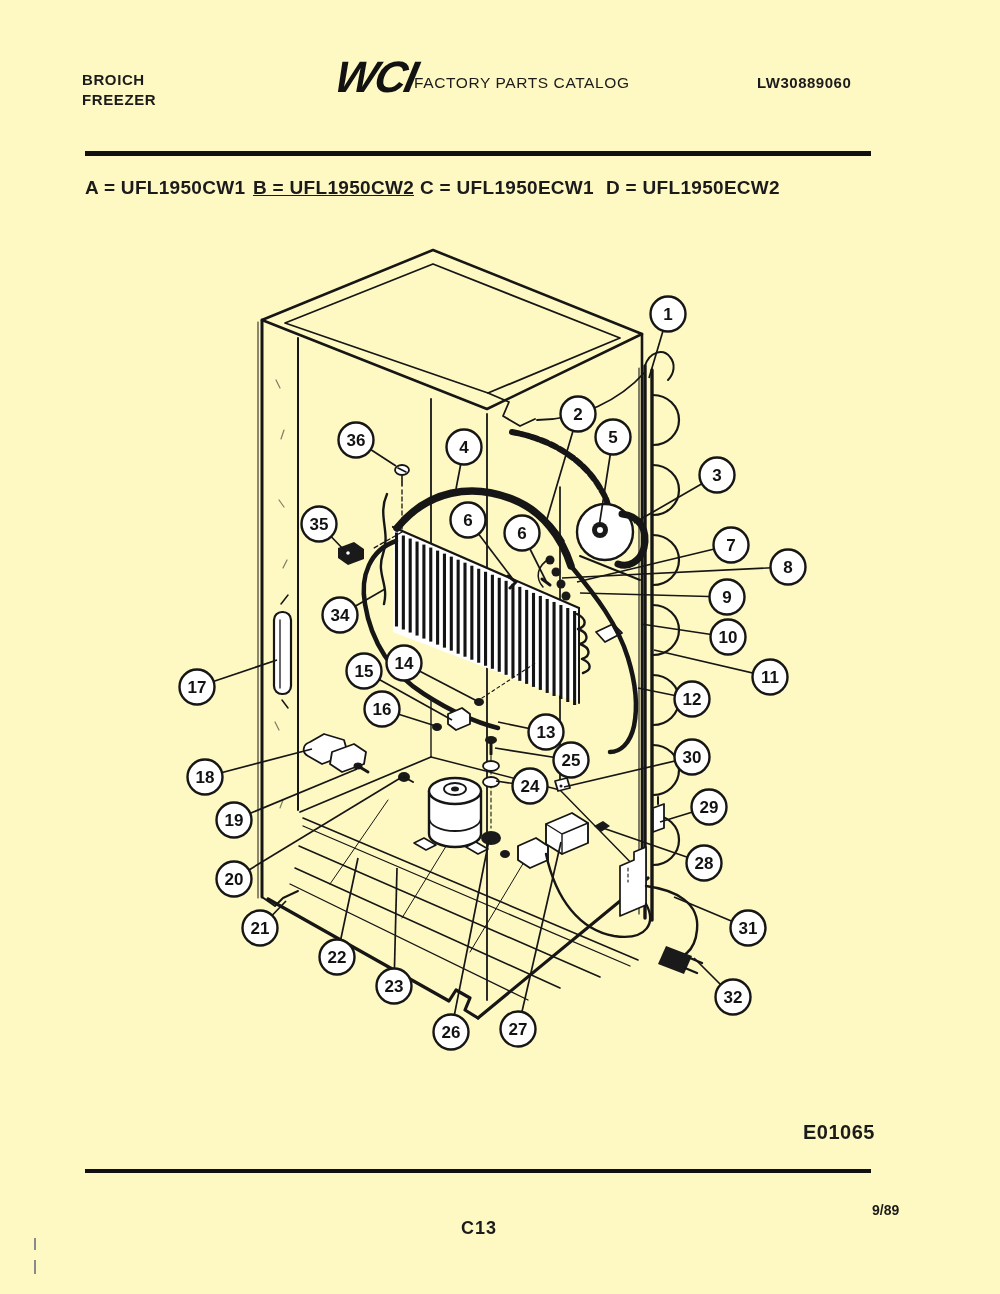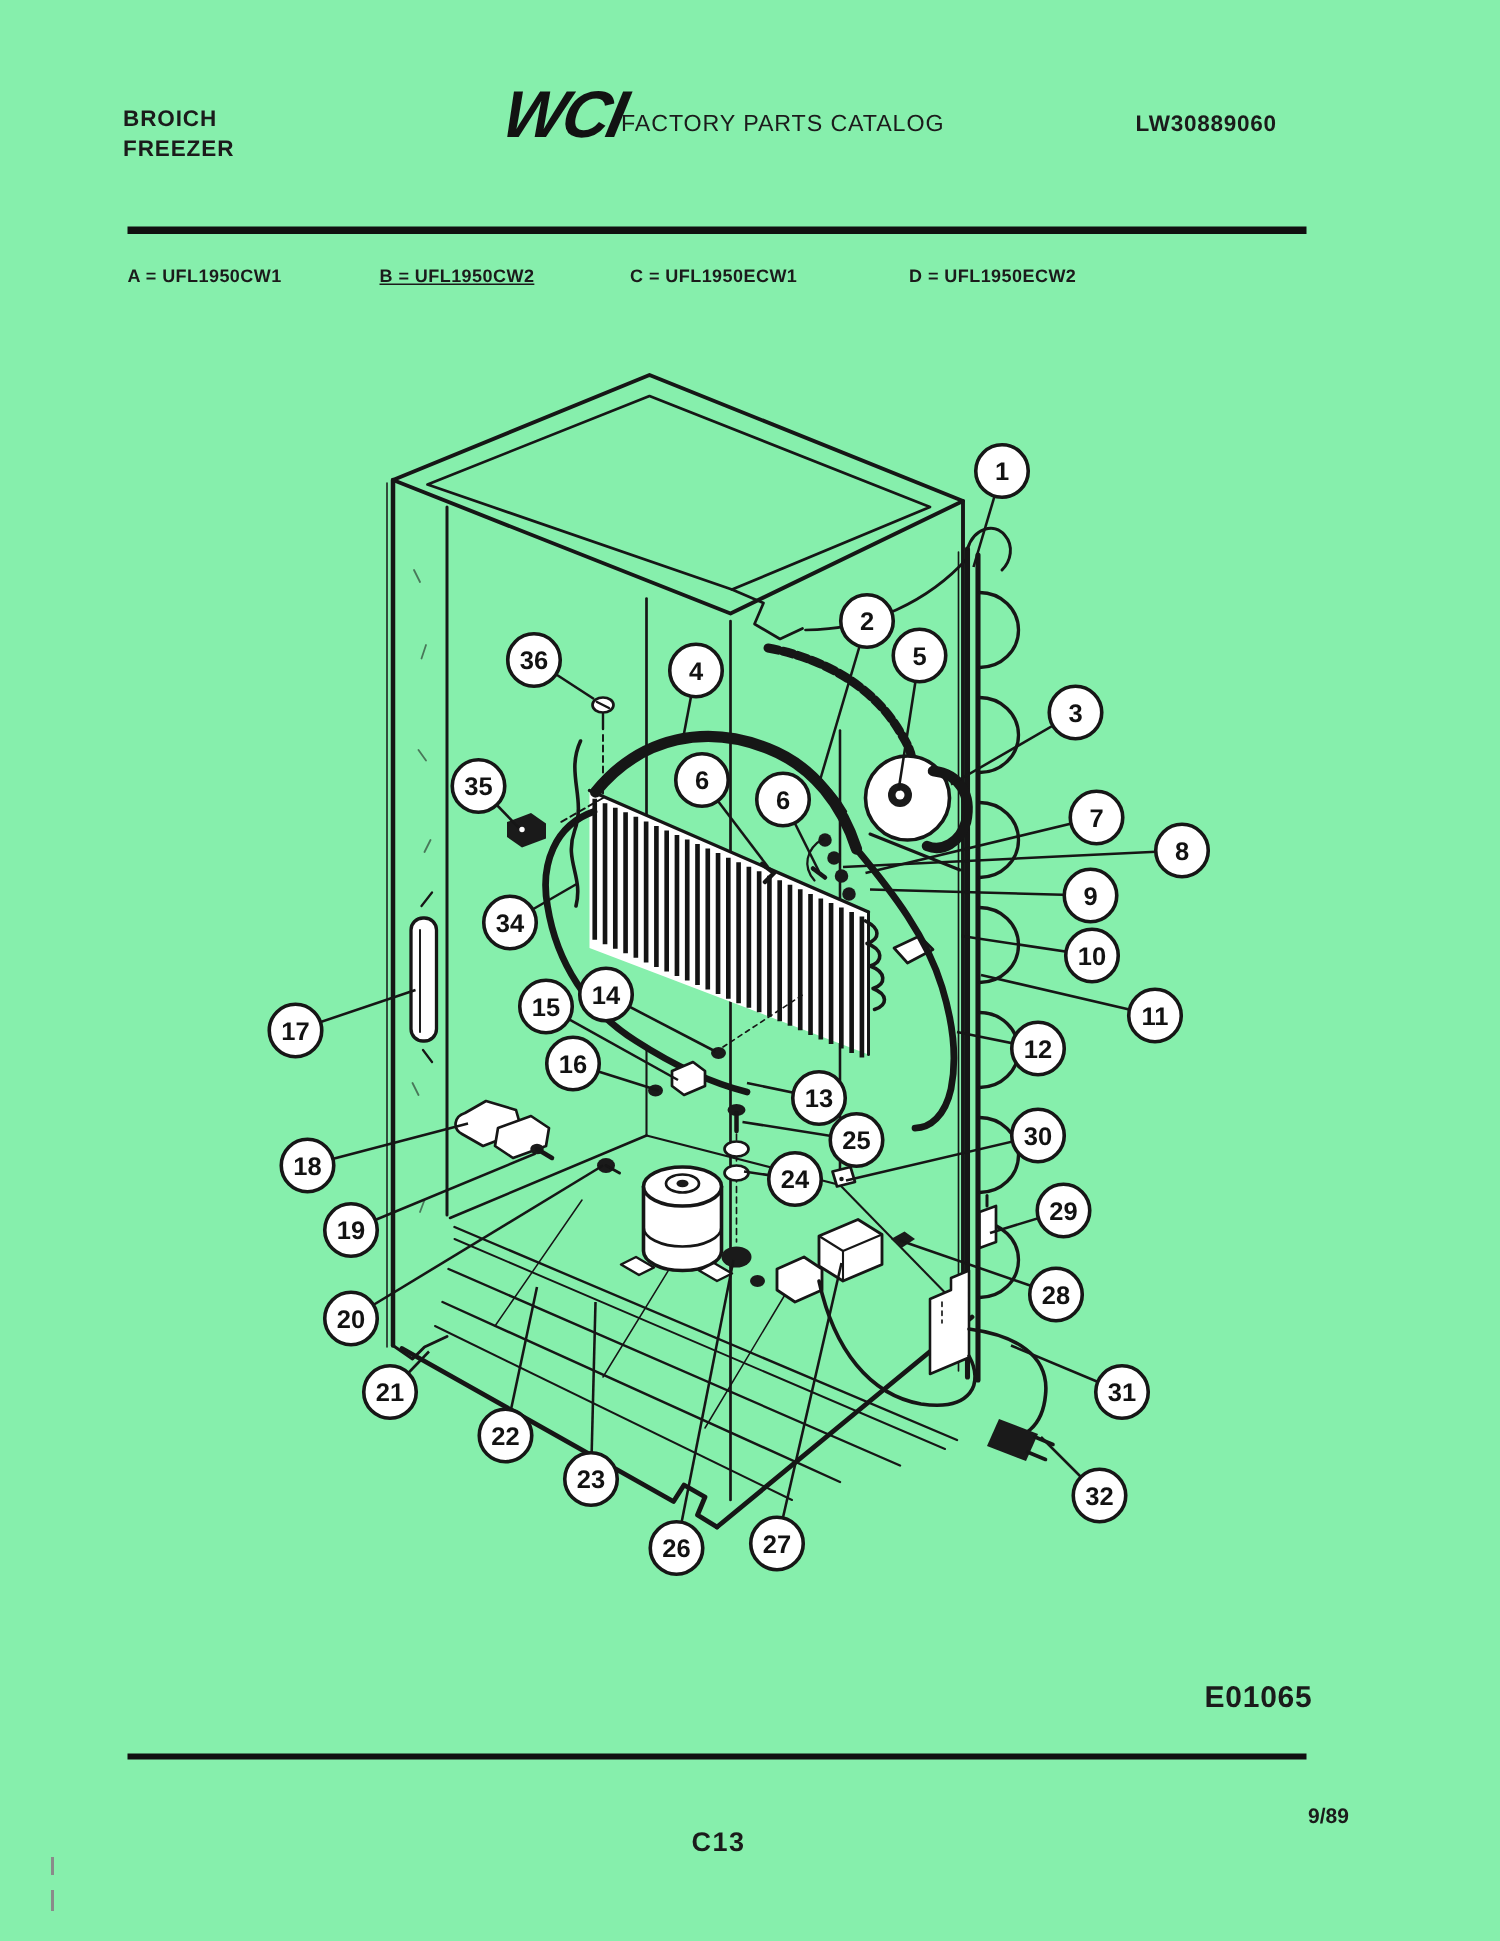--- a/index.html
+++ b/index.html
@@ -1,31 +1,31 @@
 <!DOCTYPE html>
 <html><head>
 <meta charset="utf-8">
 <style>
   html,body{margin:0;padding:0;background:#e8e8e8;}
   .page{
-    position:relative;width:1000px;height:1294px;background:#86efac;
+    position:relative;width:1000px;height:1294px;background:#fef9c3;
     font-family:"Liberation Sans",sans-serif;color:#1b1b1b;overflow:hidden;
     margin:0 auto;
   }
   .abs{position:absolute;}
   .brand{left:82px;top:70px;font-size:15px;font-weight:bold;letter-spacing:.6px;line-height:20px;white-space:pre;}
   .logo{left:336px;top:52px;font-size:44px;font-weight:900;font-style:italic;
         transform:skewX(-12deg);letter-spacing:-2px;color:#121212;}
   .catalog-title{left:414px;top:74px;font-size:15.5px;font-weight:normal;letter-spacing:.6px;text-align:right;}
   .doc-number{left:757px;top:74px;font-size:15px;font-weight:bold;letter-spacing:.5px;text-align:center;}
   .rule{left:85px;width:786px;background:#101010;}
   .rule-top{top:151px;height:5px;}
   .rule-bottom{top:1169px;height:4px;}
   .models{left:0;top:177px;width:1000px;height:20px;}
-  .model{position:absolute;top:0;font-size:12px;font-weight:bold;letter-spacing:.3px;white-space:nowrap;}
+  .model{position:absolute;top:0;font-size:19px;font-weight:bold;letter-spacing:.3px;white-space:nowrap;}
   .model-a{left:85px;} .model-b{left:253px;text-decoration:underline;} .model-c{left:420px;} .model-d{left:606px;}
   .figure-code{left:803px;top:1121px;font-size:20px;font-weight:700;letter-spacing:.5px;}
   .page-code{left:461px;top:1186px;font-size:18px;font-weight:bold;letter-spacing:1px;margin-top:32px;}
   .date-code{left:826px;top:1202px;font-size:14px;font-weight:bold;margin-left:46px;}
   .scan-mark{left:34px;width:2px;background:#8a8a8a;}
   svg#exploded-view{position:absolute;left:0;top:0;width:1000px;height:1294px;}
   .ink{stroke:#161616;fill:none;stroke-linecap:round;stroke-linejoin:round;}
   .paper{fill:#ffffff;stroke:#161616;stroke-linecap:round;stroke-linejoin:round;}
   .solid{fill:#1a1a1a;stroke:none;}
   #fins line{stroke:#141414;stroke-width:3.1;}

